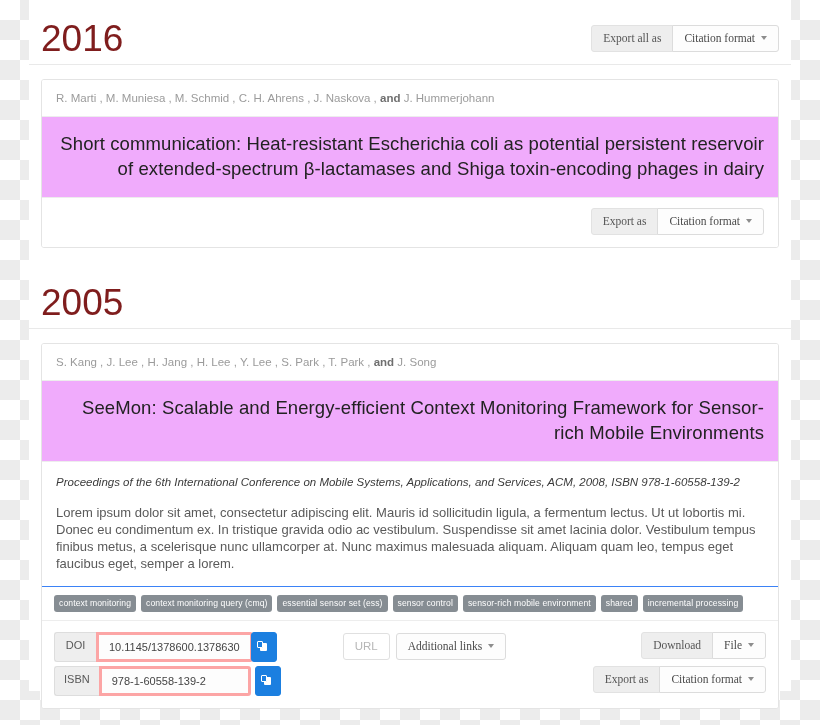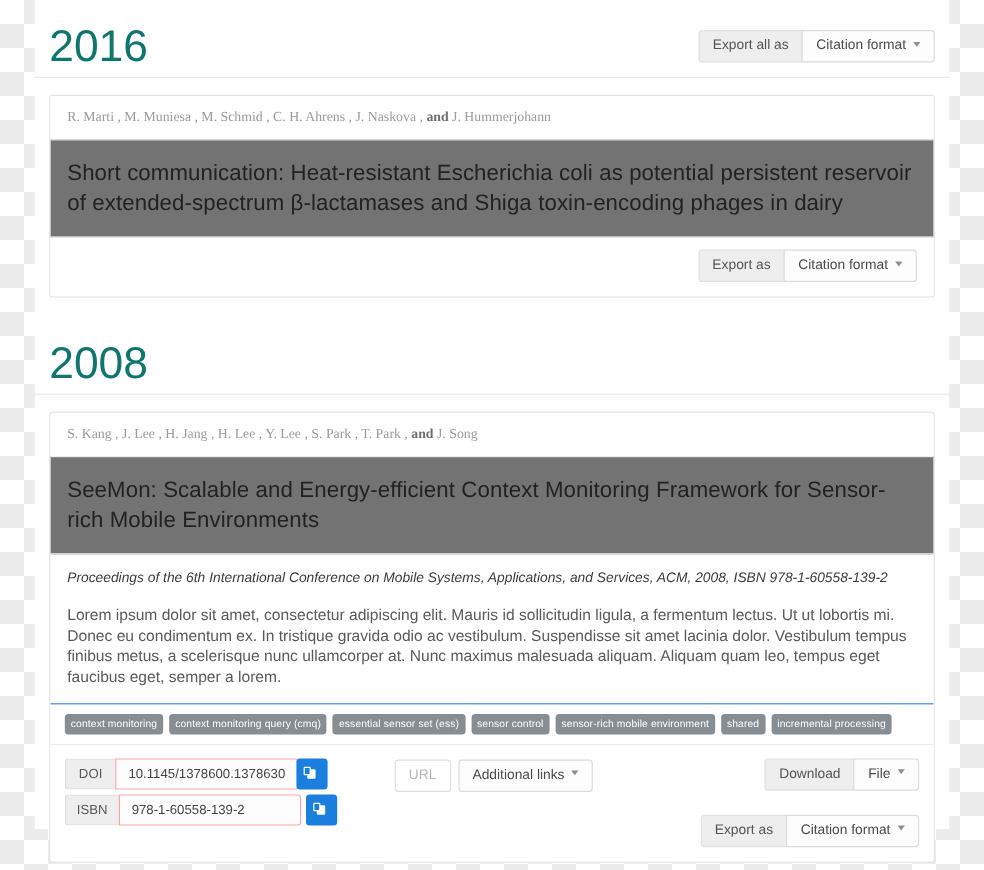--- a/index.html
+++ b/index.html
@@ -44,37 +44,37 @@
     position: relative;
     padding: 18px 12px 4px 12px;
     display: flex;
     align-items: flex-end;
     justify-content: space-between;
     border-bottom: 1px solid #e9e9e9;
   }
   .year-title {
     font-size: 37px;
     font-weight: 400;
-    color: #0f766e;
+    color: #7f1d1d;
     line-height: 42px;
     letter-spacing: 0px;
   }
   .year-actions {
     display: flex;
     align-items: center;
     margin-bottom: 8px;
   }
 
   
   .btn-group {
     display: inline-flex;
     align-items: stretch;
   }
   .btn {
-    font-family: Liberation Sans, sans-serif;
+    font-family: Liberation Serif, serif;
     font-size: 11.5px;
     color: #4a4a4a;
     background: #fdfdfd;
     border: 1px solid #dcdcdc;
     padding: 6px 11px 6px 11px;
     line-height: 13px;
     white-space: nowrap;
     border-radius: 3px;
     cursor: pointer;
     box-sizing: border-box;
@@ -113,31 +113,31 @@
     border-radius: 3px;
     background: #ffffff;
     overflow: hidden;
   }
   .card-authors {
     padding: 11px 14px 10px 14px;
     font-size: 11.5px;
     color: #9b9b9b;
     line-height: 15px;
     background: #ffffff;
-    font-family: Liberation Serif, serif;
   }
   .card-authors .and {
     font-weight: bold;
     color: #6f6f6f;
   }
   .card-title-wrap {
-    background: #737373;
+    background: #f0abfc;
     border-top: 1px solid #ededed;
     border-bottom: 1px solid #ededed;
     padding: 14px 14px 16px 14px;
+    text-align: right;
   }
   .card-title {
     font-size: 18.5px;
     font-weight: 400;
     color: #222222;
     line-height: 25px;
     letter-spacing: 0.1px;
   }
   .card-meta {
     padding: 12px 14px 12px 14px;
@@ -210,21 +210,21 @@
     font-size: 11px;
     color: #585858;
     padding: 5px 9px 5px 9px;
     line-height: 14px;
     box-sizing: border-box;
     min-width: 42px;
     text-align: center;
   }
   .id-value {
     background: #fdfdfd;
-    border: 1px solid #fca5a5;
+    border: 3px solid #fca5a5;
     font-size: 11px;
     color: #444444;
     padding: 5px 10px 5px 10px;
     line-height: 14px;
     box-sizing: border-box;
     min-width: 152px;
     border-top-right-radius: 3px;
     border-bottom-right-radius: 3px;
   }
   .copy-btn {
@@ -256,21 +256,21 @@
     height: 7px;
     background: #1b7fe0;
     border: 1px solid #ffffff;
     border-radius: 1px;
     box-sizing: border-box;
   }
 
   .url-col {
     display: flex;
     align-items: flex-start;
-    margin-left: 48px;
+    margin-left: 62px;
     padding-top: 1px;
   }
   .url-box {
     border: 1px solid #e0e0e0;
     background: #ffffff;
     color: #b6b6b6;
     font-size: 11.5px;
     padding: 6px 11px;
     line-height: 13px;
     border-radius: 3px;
@@ -278,21 +278,21 @@
   }
   .addl-btn {
     margin-left: 6px;
   }
 
   .right-col {
     margin-left: auto;
     display: flex;
     flex-direction: column;
     align-items: flex-end;
-    gap: 20px;
+    gap: 7px;
   }
 </style>
 </head>
 <body>
 
 <div class="canvas">
 <div class="inner">
 
   <div class="year-header">
     <div class="year-title">2016</div>
@@ -313,21 +313,21 @@
     </div>
     <div class="card-footer">
       <div class="btn-group">
         <button class="btn grey">Export as</button>
         <button class="btn"><span>Citation format</span><span class="caret"></span></button>
       </div>
     </div>
   </div>
 
   <div class="year-header">
-    <div class="year-title">2008</div>
+    <div class="year-title">2005</div>
   </div>
 
   <div class="card">
     <div class="card-authors">
       <span>S. Kang , J. Lee , H. Jang , H. Lee , Y. Lee , S. Park , T. Park , </span><span class="and">and</span><span> J. Song</span>
     </div>
     <div class="card-title-wrap">
       <div class="card-title">SeeMon: Scalable and Energy-efficient Context Monitoring Framework for Sensor-rich Mobile Environments</div>
     </div>
     <div class="card-meta">Proceedings of the 6th International Conference on Mobile Systems, Applications, and Services, ACM, 2008, ISBN 978-1-60558-139-2</div>

